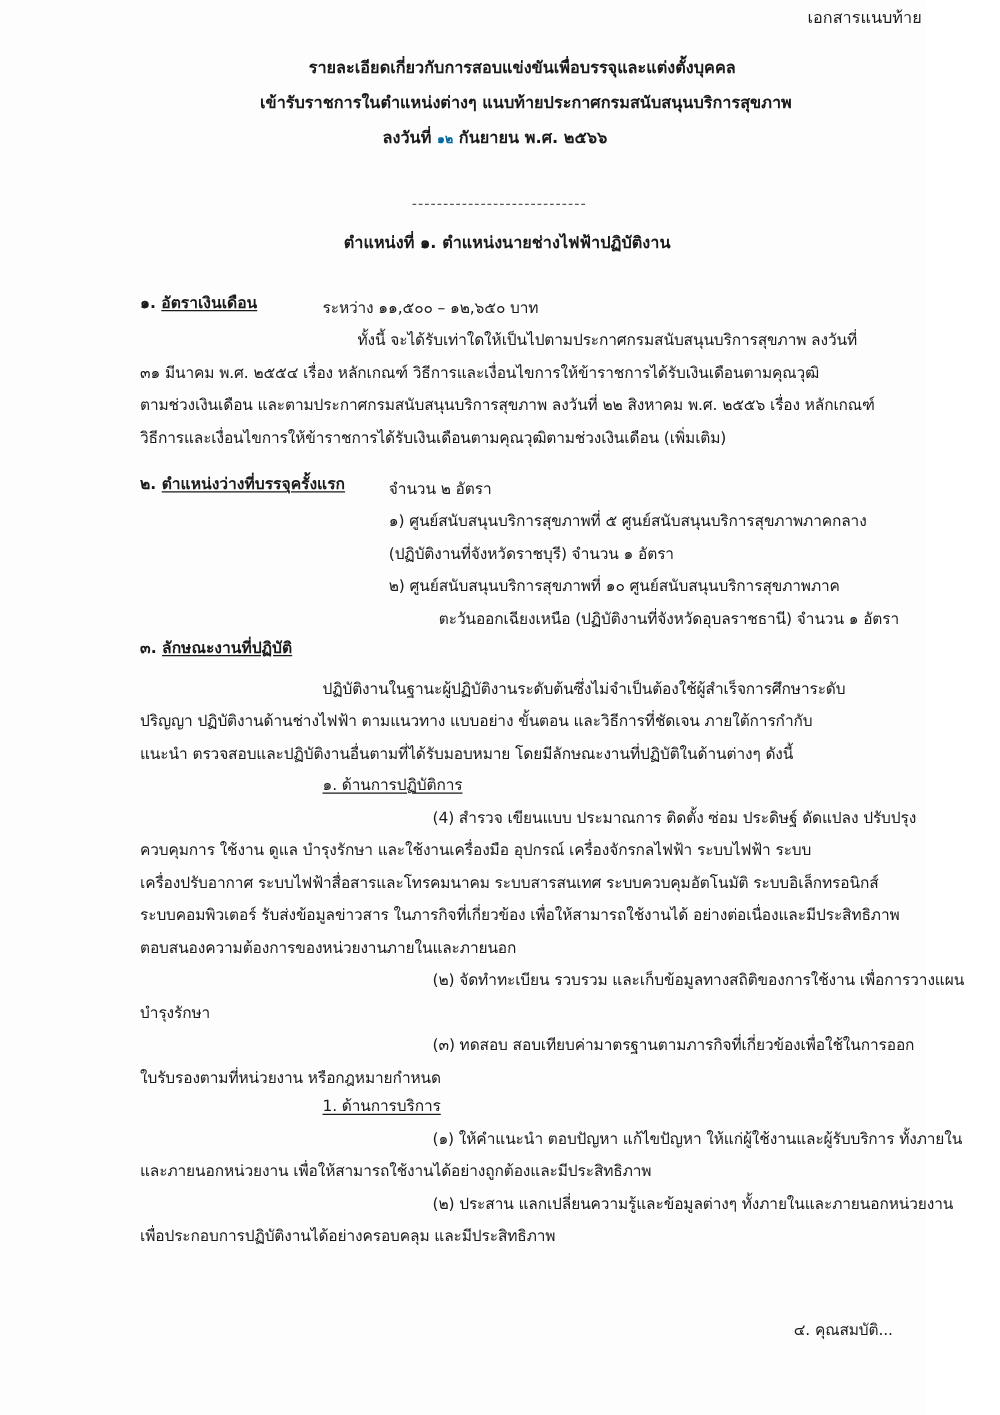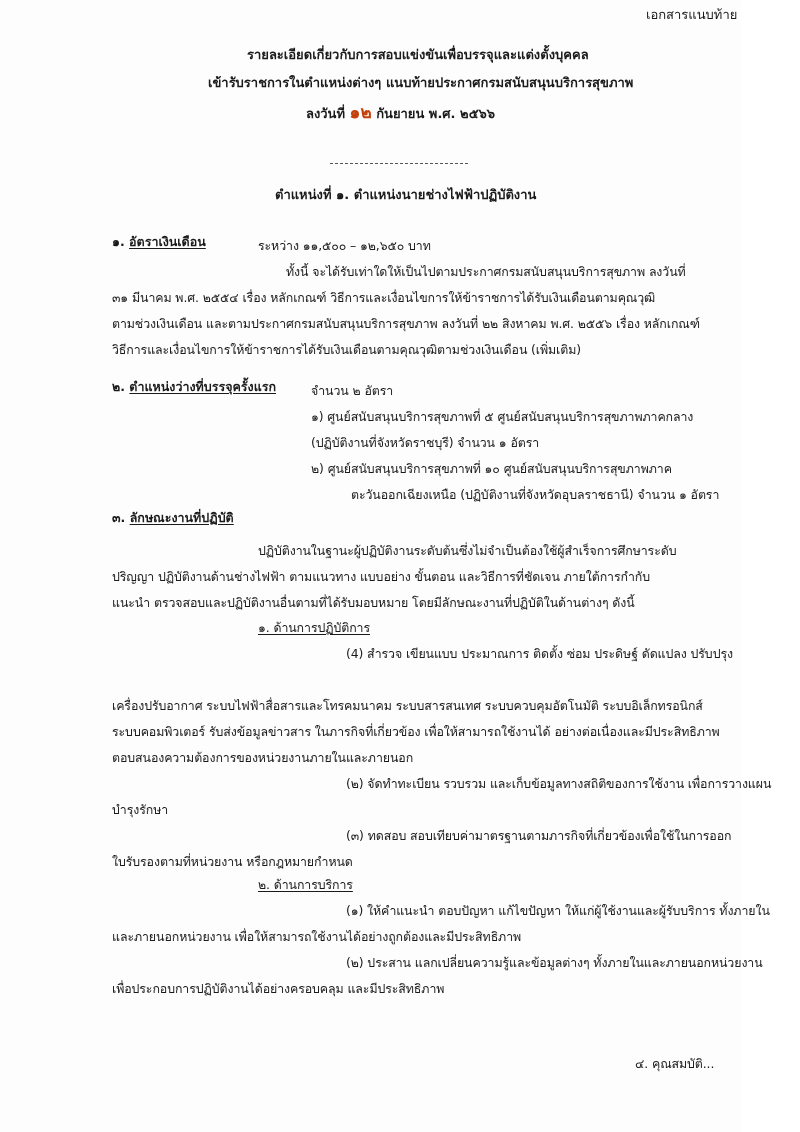--- a/index.html
+++ b/index.html
@@ -2,21 +2,21 @@
 <html><head>
 <meta charset="utf-8">
 <style>
   html, body { margin: 0; padding: 0; background: #ffffff; }
   body { width: 800px; height: 1132px; position: relative; overflow: hidden;
          font-family: "DejaVu Sans", "Liberation Sans", sans-serif; color: #1a1a1a; }
   .page { position: absolute; left: 0; top: 0; width: 741px; height: 1132px; background: #fdfdfd; }
   .abs { position: absolute; white-space: nowrap; font-size: 12.5px; line-height: 1; }
   .b { font-weight: bold; }
   .u { text-decoration: underline; text-underline-offset: 2px; }
-  .blue { color: #c2410c; font-weight: bold; font-size: 17px; }
+  .blue { color: #0369a1; font-weight: bold; font-size: 10px; }
   .divider { position: absolute; left: 330px; top: 163px; width: 138px; border-top: 1px dashed #555; }
   .line { position: absolute; font-size: 12.4px; white-space: nowrap; letter-spacing: -0.1px; }
 </style>
 </head>
 <body>
 
 <div class="page">
 
   <div class="abs" style="left:646px; top:8px; font-size:13px;">เอกสารแนบท้าย</div>
   <div class="abs b" style="left:247px; top:48px; font-size:13px;">รายละเอียดเกี่ยวกับการสอบแข่งขันเพื่อบรรจุและแต่งตั้งบุคคล</div>
@@ -52,28 +52,29 @@
   <div class="abs b" style="left:112px; top:512px;">
     <span>๓.</span>
     <span class="u">ลักษณะงานที่ปฏิบัติ</span>
   </div>
   <div class="line" style="left:258px; top:541px;">ปฏิบัติงานในฐานะผู้ปฏิบัติงานระดับต้นซึ่งไม่จำเป็นต้องใช้ผู้สำเร็จการศึกษาระดับ</div>
   <div class="line" style="left:112px; top:567px;">ปริญญา ปฏิบัติงานด้านช่างไฟฟ้า ตามแนวทาง แบบอย่าง ขั้นตอน และวิธีการที่ชัดเจน ภายใต้การกำกับ</div>
   <div class="line" style="left:112px; top:593px;">แนะนำ ตรวจสอบและปฏิบัติงานอื่นตามที่ได้รับมอบหมาย โดยมีลักษณะงานที่ปฏิบัติในด้านต่างๆ ดังนี้</div>
 
   <div class="line u" style="left:258px; top:618px;">๑. ด้านการปฏิบัติการ</div>
   <div class="line" style="left:346px; top:644px;">(4) สำรวจ เขียนแบบ ประมาณการ ติดตั้ง ซ่อม ประดิษฐ์ ดัดแปลง ปรับปรุง</div>
+  <div class="line" style="left:112px; top:670px;">ควบคุมการ ใช้งาน ดูแล บำรุงรักษา และใช้งานเครื่องมือ อุปกรณ์ เครื่องจักรกลไฟฟ้า ระบบไฟฟ้า ระบบ</div>
   <div class="line" style="left:112px; top:696px;">เครื่องปรับอากาศ ระบบไฟฟ้าสื่อสารและโทรคมนาคม ระบบสารสนเทศ ระบบควบคุมอัตโนมัติ ระบบอิเล็กทรอนิกส์</div>
   <div class="line" style="left:112px; top:722px;">ระบบคอมพิวเตอร์ รับส่งข้อมูลข่าวสาร ในภารกิจที่เกี่ยวข้อง เพื่อให้สามารถใช้งานได้ อย่างต่อเนื่องและมีประสิทธิภาพ</div>
   <div class="line" style="left:112px; top:748px;">ตอบสนองความต้องการของหน่วยงานภายในและภายนอก</div>
   <div class="line" style="left:346px; top:774px;">(๒) จัดทำทะเบียน รวบรวม และเก็บข้อมูลทางสถิติของการใช้งาน เพื่อการวางแผน</div>
   <div class="line" style="left:112px; top:800px;">บำรุงรักษา</div>
   <div class="line" style="left:346px; top:826px;">(๓) ทดสอบ สอบเทียบค่ามาตรฐานตามภารกิจที่เกี่ยวข้องเพื่อใช้ในการออก</div>
   <div class="line" style="left:112px; top:852px;">ใบรับรองตามที่หน่วยงาน หรือกฎหมายกำหนด</div>
 
-  <div class="line u" style="left:258px; top:875px;">๒. ด้านการบริการ</div>
+  <div class="line u" style="left:258px; top:875px;">1. ด้านการบริการ</div>
   <div class="line" style="left:346px; top:901px;">(๑) ให้คำแนะนำ ตอบปัญหา แก้ไขปัญหา ให้แก่ผู้ใช้งานและผู้รับบริการ ทั้งภายใน</div>
   <div class="line" style="left:112px; top:927px;">และภายนอกหน่วยงาน เพื่อให้สามารถใช้งานได้อย่างถูกต้องและมีประสิทธิภาพ</div>
   <div class="line" style="left:346px; top:953px;">(๒) ประสาน แลกเปลี่ยนความรู้และข้อมูลต่างๆ ทั้งภายในและภายนอกหน่วยงาน</div>
   <div class="line" style="left:112px; top:979px;">เพื่อประกอบการปฏิบัติงานได้อย่างครอบคลุม และมีประสิทธิภาพ</div>
 
   <div class="line" style="left:635px; top:1054px;text-align:right;">๔. คุณสมบัติ...</div>
 </div>
 
 </body></html>

